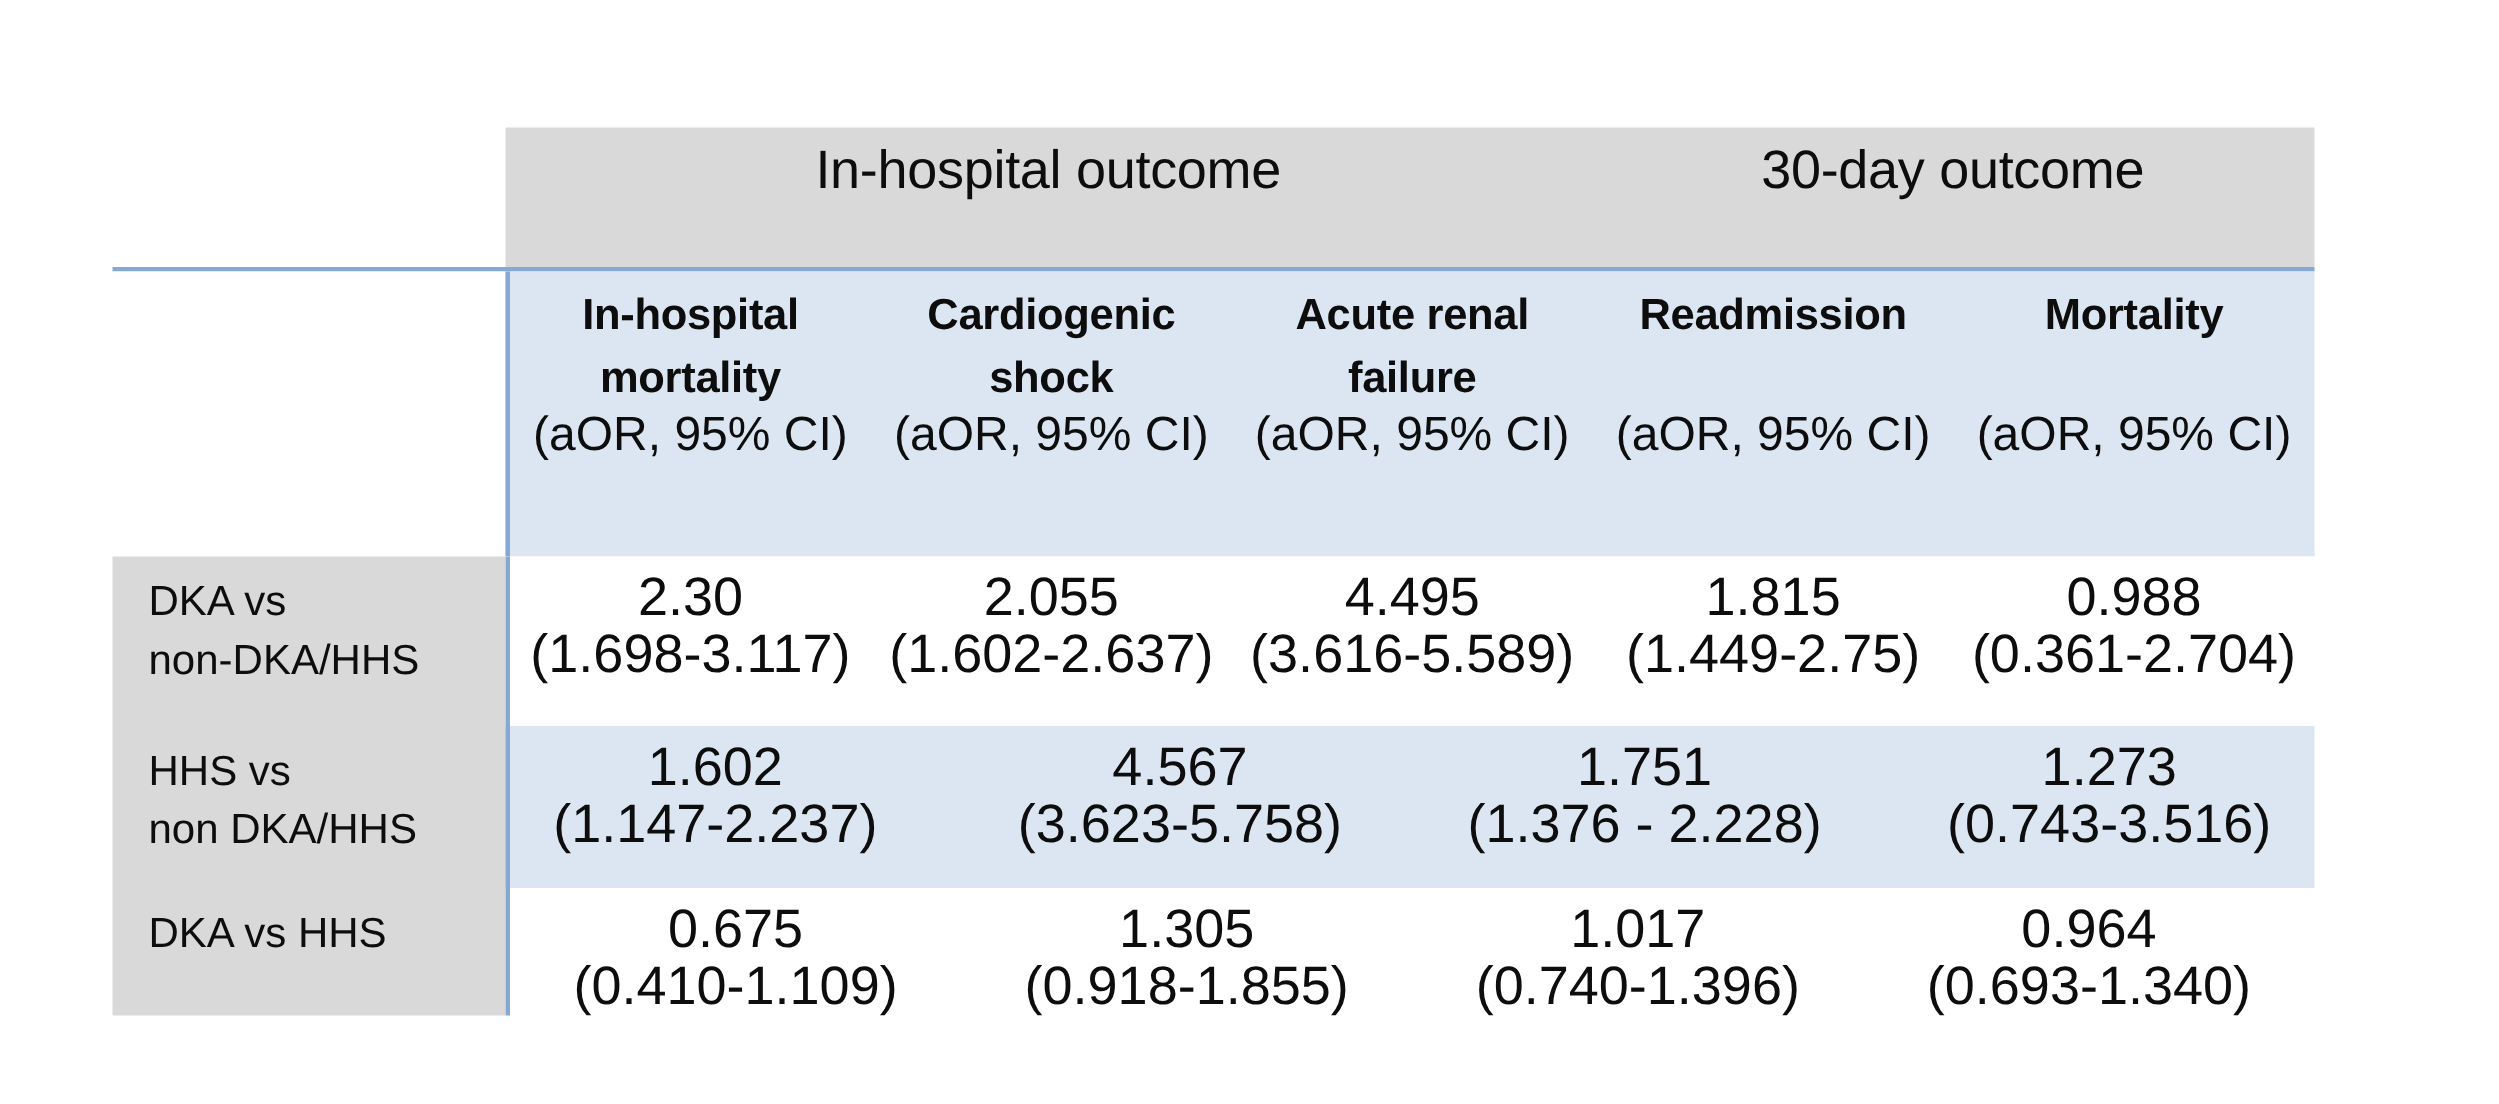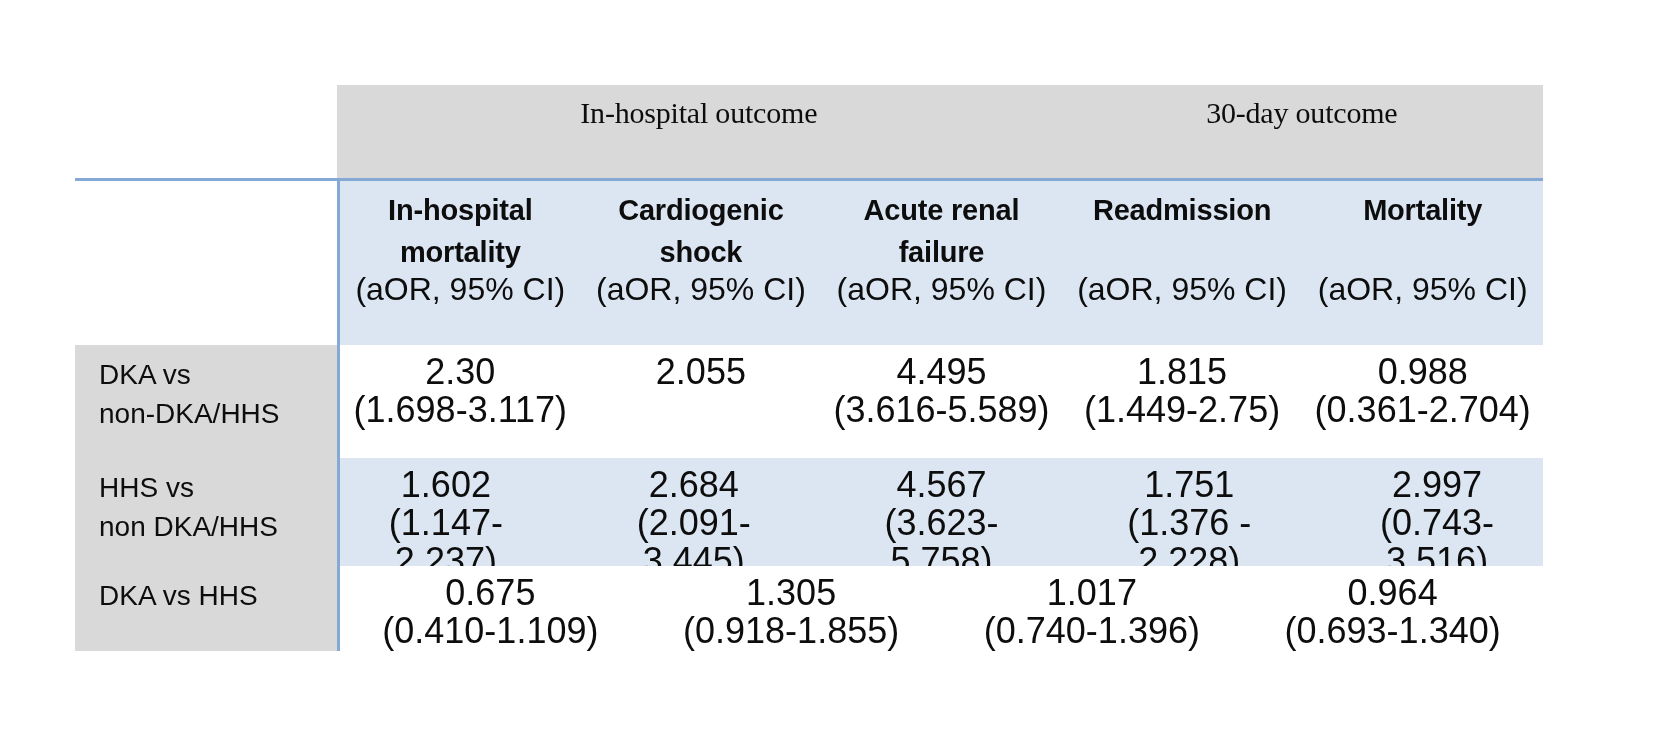--- a/index.html
+++ b/index.html
@@ -31,36 +31,35 @@
   .groups {
     width: 1206px;
     flex: 0 0 1206px;
     background: var(--header-gray, #d9d9d9);
     display: flex;
   }
   .group {
     display: flex;
     justify-content: center;
     padding-top: 10px;
-    font-size: 30px;
+    font-size: 36px;
     line-height: 36px;
     letter-spacing: -0.2px;
-    font-family: Liberation Serif, serif;
   }
   .group-3 { flex: 3 0 0; }
   .group-2 { flex: 2 0 0; text-align: center; }
   
   .hline {
     height: 3px;
     background: var(--border-blue, #85a8d4);
   }
   
   .band-cols {
     display: flex;
-    height: 164px;
+    height: 190px;
   }
   .cols {
     width: 1206px;
     flex: 0 0 1206px;
     box-sizing: border-box;
     border-left: 3px solid var(--border-blue, #85a8d4);
     background: var(--band-blue, #dce6f2);
     display: flex;
   }
   .hcol {
@@ -180,20 +179,21 @@
       <span>DKA vs</span>
       <span>non-DKA/HHS</span>
     </div>
     <div class="cells">
       <div class="cell">
         <span>2.30</span>
         <span>(1.698-3.117)</span>
       </div>
       <div class="cell">
         <span>2.055</span>
+        <span>(1.602-2.637)</span>
       </div>
       <div class="cell">
         <span>4.495</span>
         <span>(3.616-5.589)</span>
       </div>
       <div class="cell">
         <span>1.815</span>
         <span>(1.449-2.75)</span>
       </div>
       <div class="cell">
@@ -207,33 +207,29 @@
     <div class="rlabel">
       <span>HHS vs</span>
       <span>non DKA/HHS</span>
     </div>
     <div class="cells">
       <div class="cell">
         <span>1.602</span>
         <span>(1.147-2.237)</span>
       </div>
       <div class="cell">
-        <span>2.684</span>
-        <span>(2.091-3.445)</span>
-      </div>
-      <div class="cell">
         <span>4.567</span>
         <span>(3.623-5.758)</span>
       </div>
       <div class="cell">
         <span>1.751</span>
         <span>(1.376 - 2.228)</span>
       </div>
       <div class="cell">
-        <span>2.997</span>
+        <span>1.273</span>
         <span>(0.743-3.516)</span>
       </div>
     </div>
   </div>
 
   <div class="drow r3">
     <div class="rlabel">
       <span>DKA vs HHS</span>
       <span></span>
     </div>

